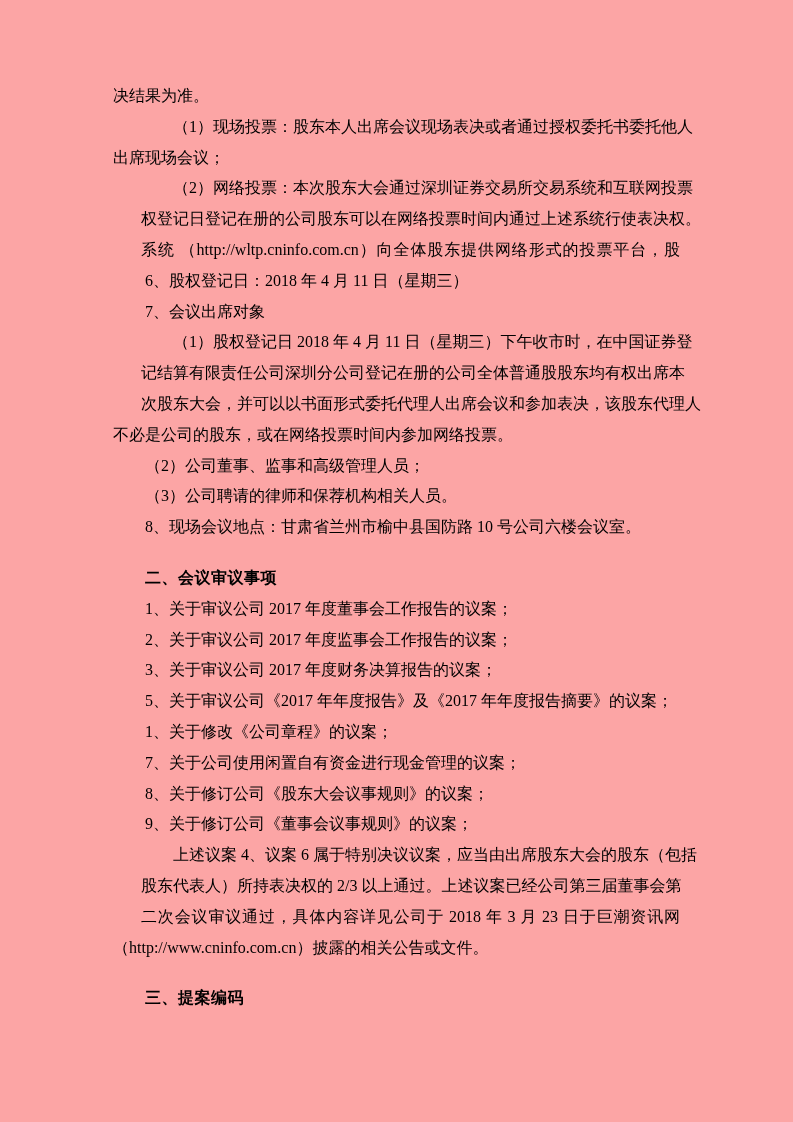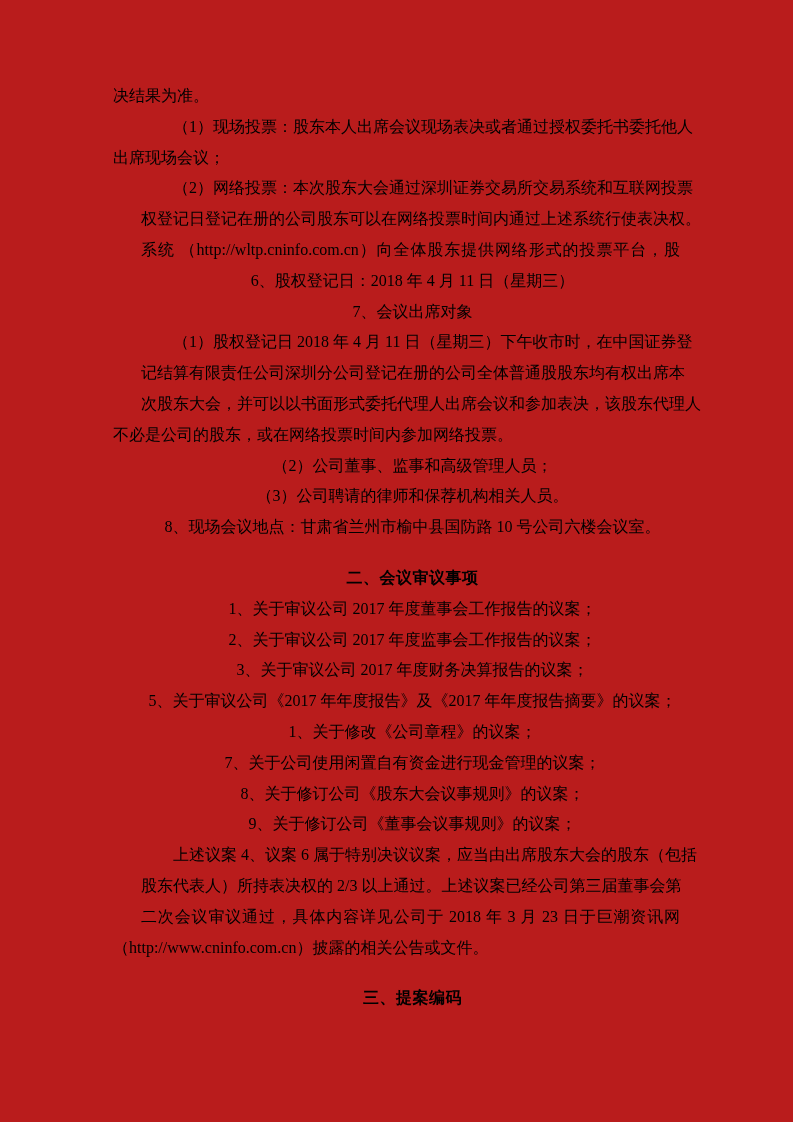--- a/index.html
+++ b/index.html
@@ -4,42 +4,41 @@
 <style>
   html, body {
     margin: 0;
     padding: 0;
     background: #ffffff;
   }
   .page {
     position: relative;
     width: 793px;
     height: 1122px;
-    background: #b91c1c;
+    background: #fca5a5;
     overflow: hidden;
   }
   .doc-body {
     position: absolute;
     left: 113px;
     top: 81px;
     width: 567px;
     color: #000000;
     font-family: "Liberation Serif", "DejaVu Serif", serif;
     font-size: 16px;
   }
   .line {
     display: block;
     height: 30.8px;
     line-height: 30.8px;
     white-space: nowrap;
     overflow: visible;
   }
   .line.indent {
     padding-left: 32px;
-    text-align: center;
   }
   .line.fill {
     text-align: justify;
     text-align-last: justify;
     text-justify: inter-ideograph;
     margin-left: 28px;
   }
   .line.heading {
     font-family: "Liberation Sans", "DejaVu Sans", sans-serif;
     font-weight: 700;

